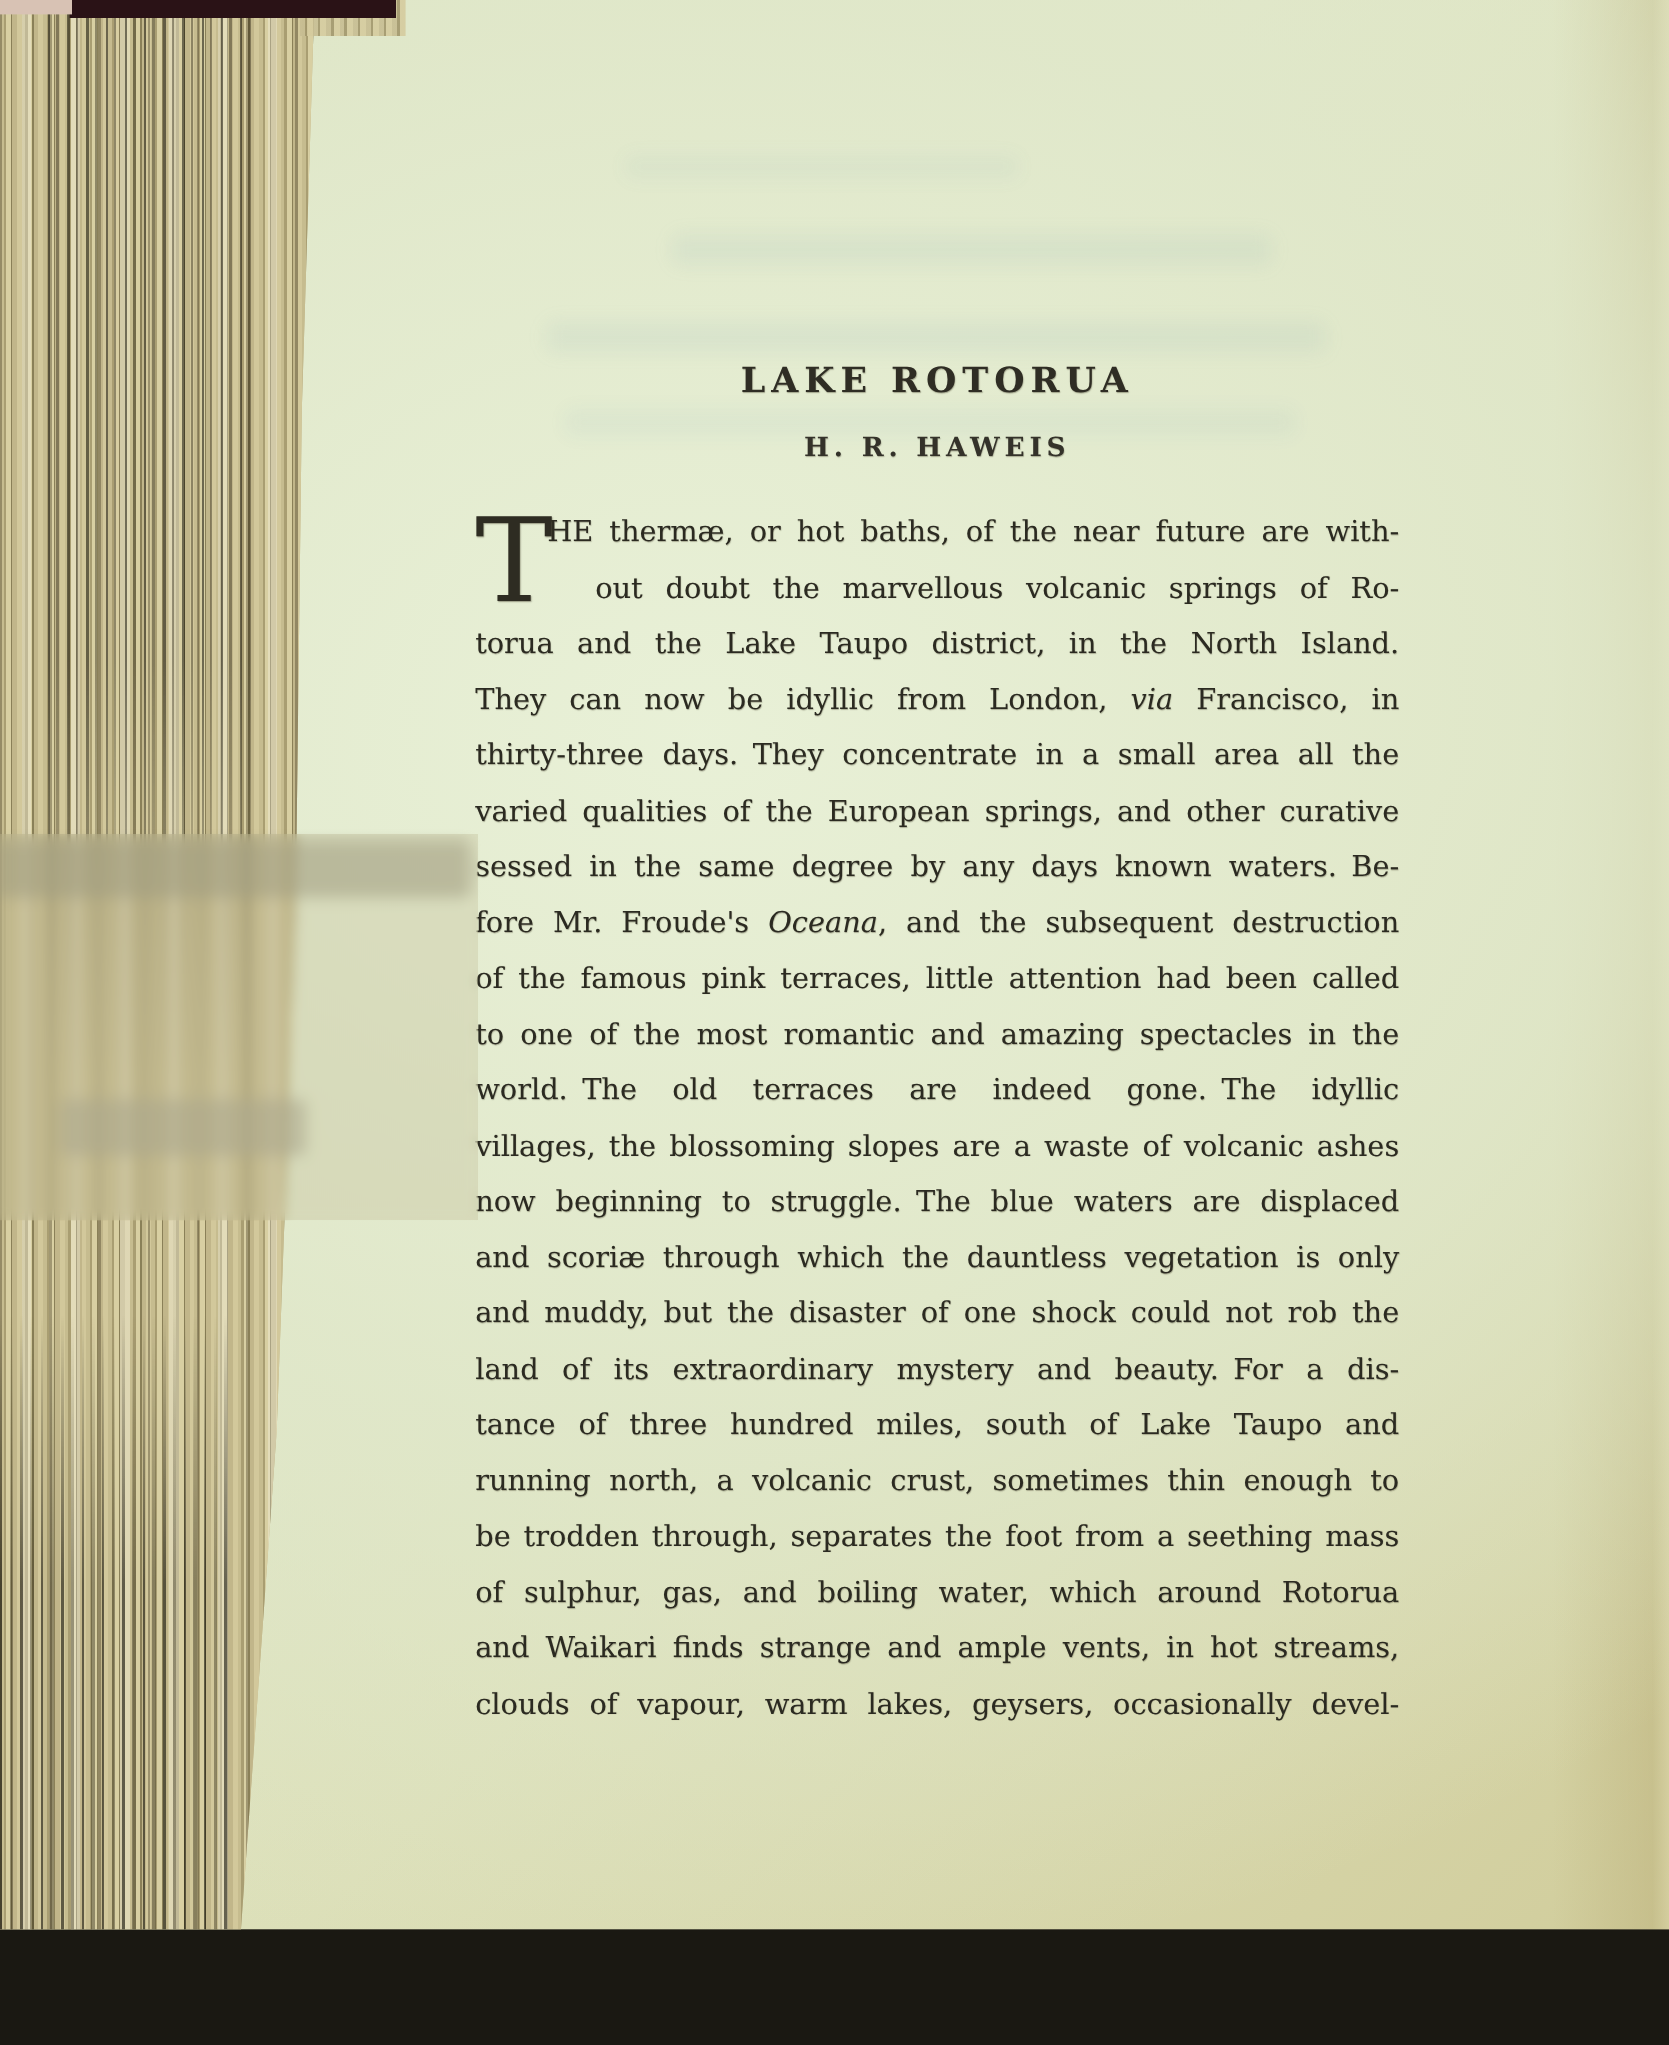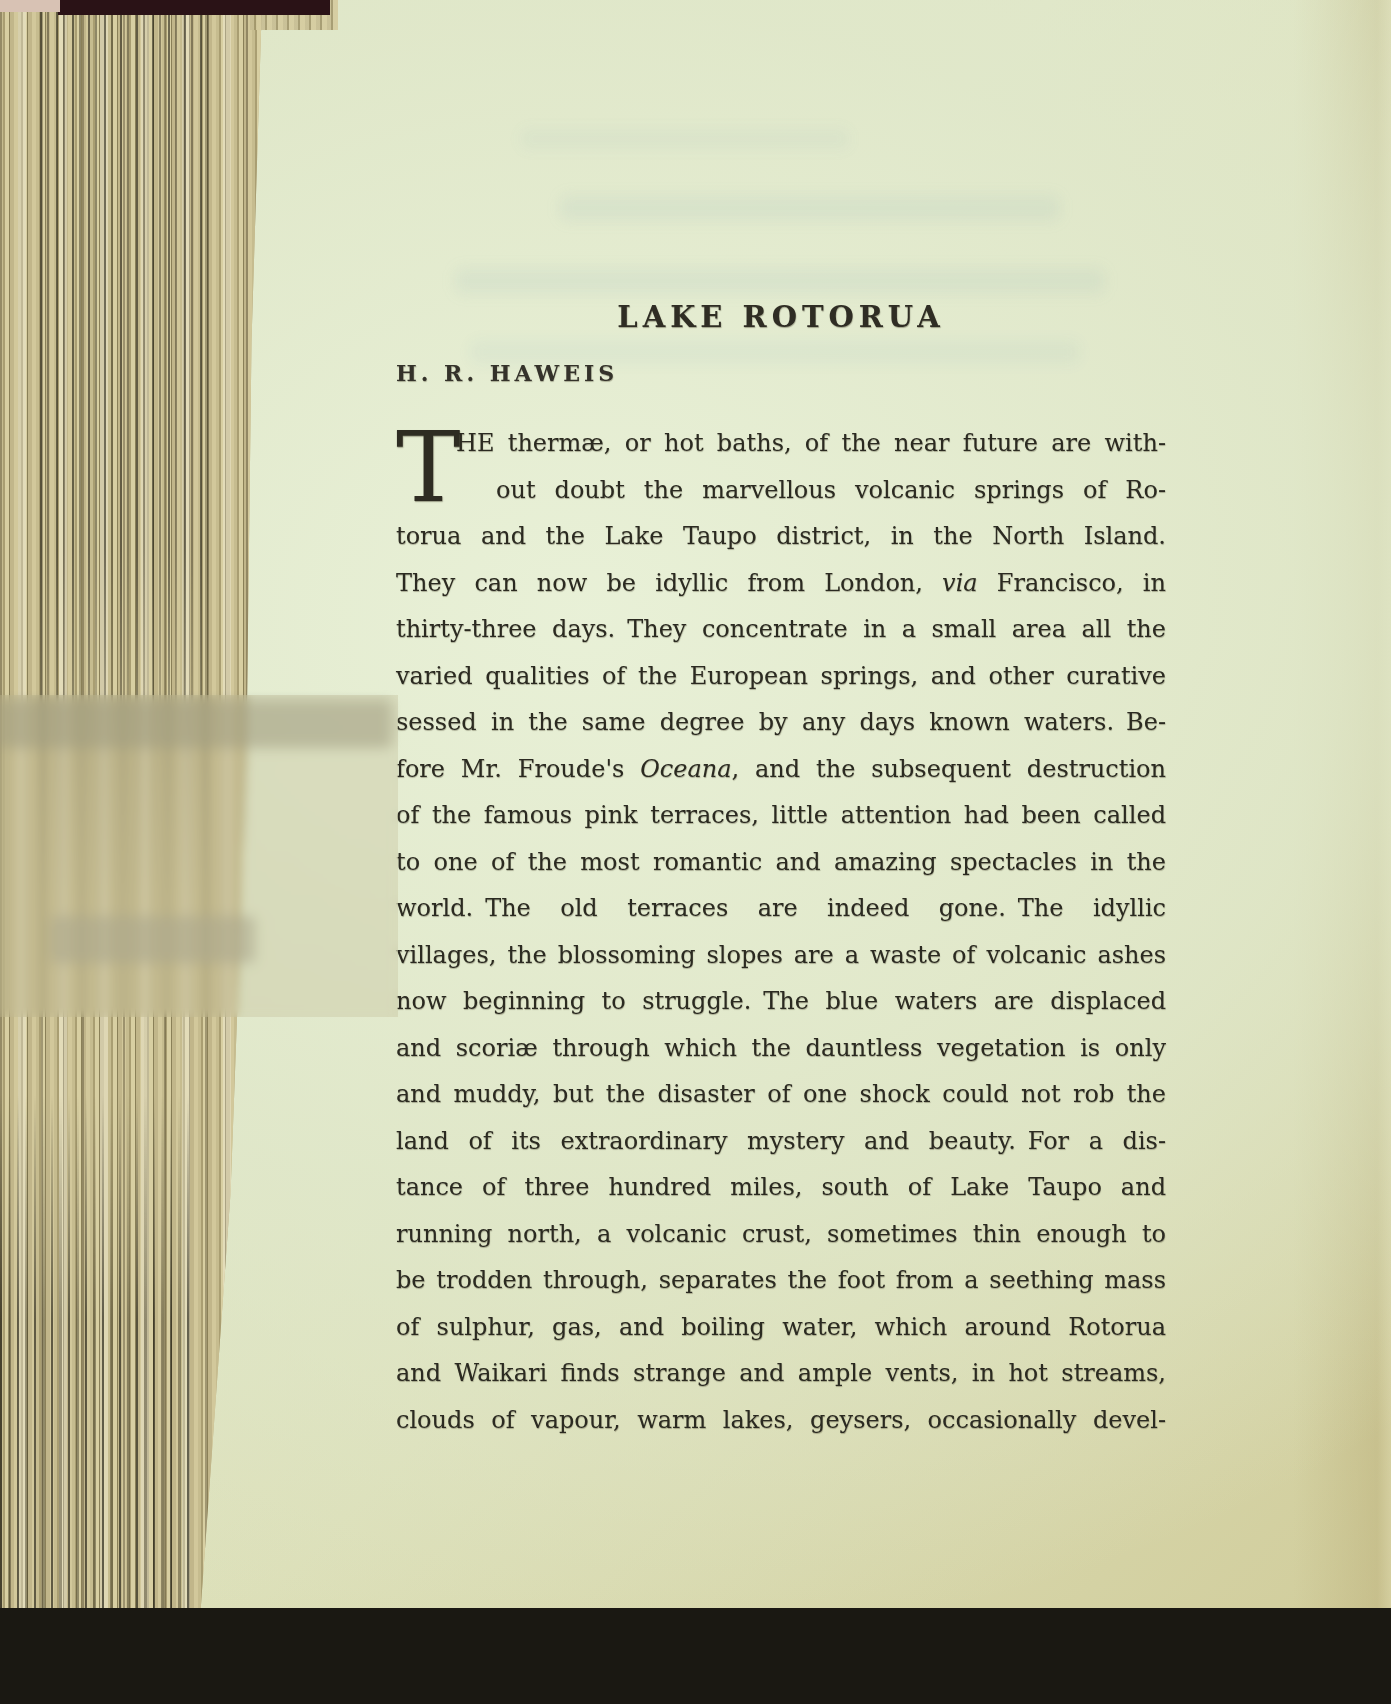--- a/index.html
+++ b/index.html
@@ -78,21 +78,21 @@
   .ghost.g4{left:520px;top:128px;width:330px;height:22px;opacity:.7;}
 
   
   .content{position:absolute;left:396px;top:0;width:770px;color:#2b2a21;}
   .title{
     margin-top:300px;text-align:center;
     font-size:29px;font-weight:bold;letter-spacing:5px;
     color:#2f2d24;text-shadow:0.5px 0.8px 1px rgba(55,50,30,0.4);
   }
   .author{
-    margin-top:26px;text-align:left;
+    margin-top:26px;text-align:center;
     font-size:22px;font-weight:bold;letter-spacing:4px;
     color:#34322a;text-shadow:0.4px 0.6px 0.9px rgba(55,50,30,0.35);
   }
   .bodytext{position:relative;margin-top:34px;font-size:24px;}
   .dropcap{
     position:absolute;left:0;top:2px;
     font-size:97px;line-height:92px;font-weight:500;
     color:#2e2c22;text-shadow:0.6px 1px 1.2px rgba(55,50,30,0.45);
   }
   .line{

